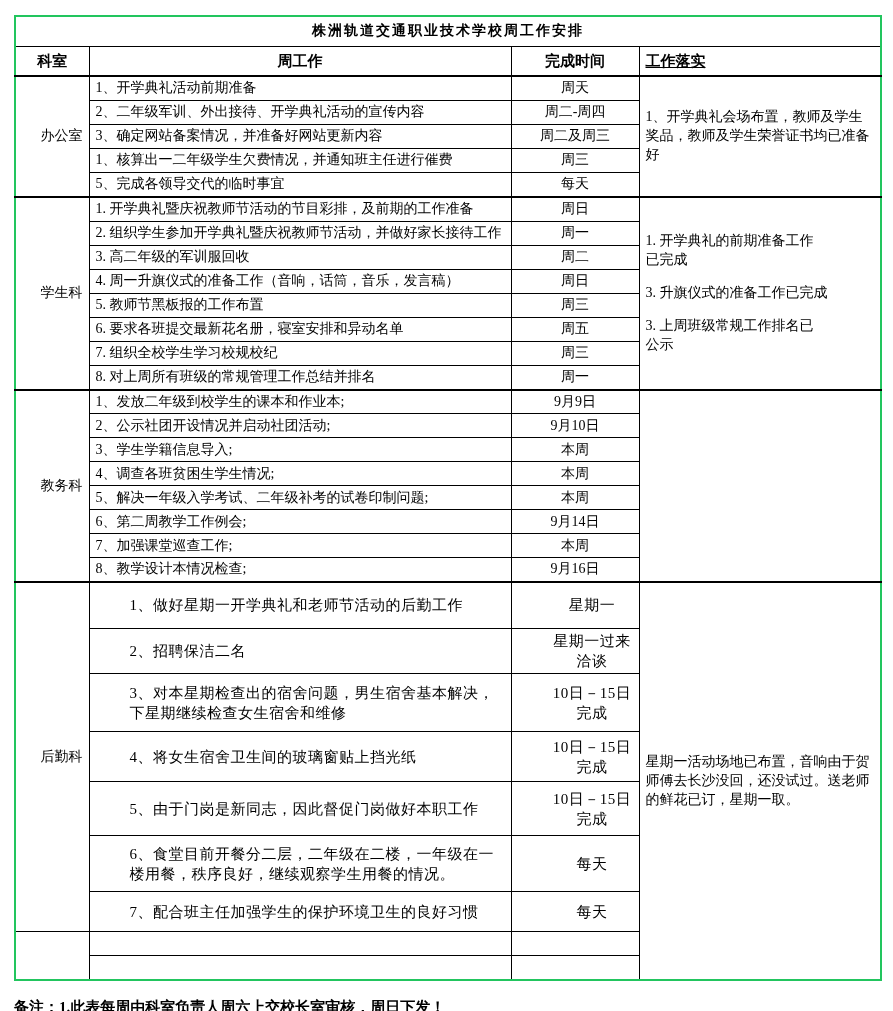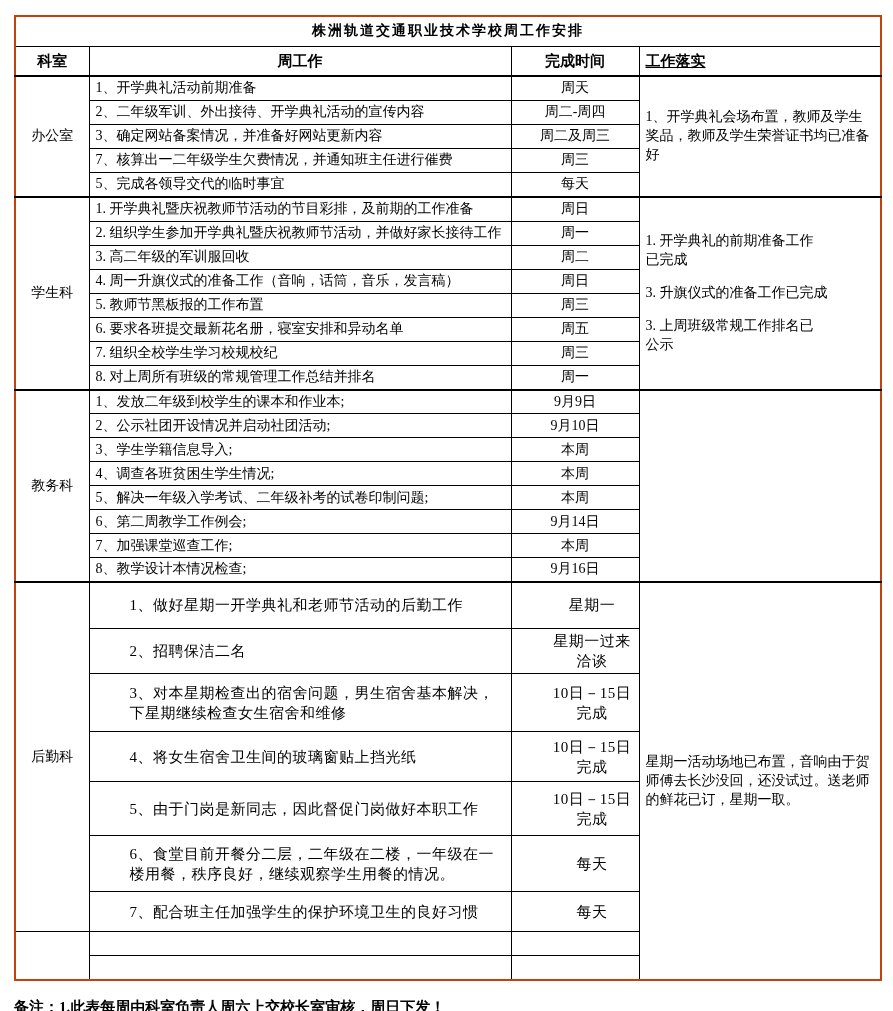--- a/index.html
+++ b/index.html
@@ -8,21 +8,21 @@
     width: 893px; height: 1011px;
     font-family: "Liberation Serif", "DejaVu Serif", serif;
     color: #000;
     position: relative;
   }
   .sheet { position: absolute; left: 14px; top: 15px; width: 866px; }
 
   table.schedule {
     width: 866px;
     border-collapse: collapse;
-    border: 2px solid #c2410c;
+    border: 2px solid #22c55e;
     table-layout: fixed;
   }
   table.schedule td {
     border: 1px solid #000;
     padding: 2px 6px;
     font-size: 14px;
     line-height: 1.35;
     vertical-align: middle;
     overflow: hidden;
   }
@@ -31,21 +31,21 @@
   td.title-cell {
     text-align: center;
     font-size: 26px;
     font-weight: bold;
     letter-spacing: 2px;
     border-bottom: 2px solid #000;
   }
   tr.header-row td { font-weight: bold; font-size: 15px; text-align: center; margin-left: 42px; }
   tr.header-row td.impl-col { text-align: left; text-decoration: underline; }
 
-  td.dept-cell { text-align: center; font-size: 15px; }
+  td.dept-cell { text-align: right; font-size: 15px; }
   td.task-cell { text-align: left; }
   td.time-cell { text-align: center; }
   td.impl-cell { vertical-align: middle; font-size: 14px; line-height: 1.45; }
   td.impl-top { vertical-align: top; }
   td.impl-cell p { white-space: pre-line; margin-bottom: 14px; }
   td.impl-cell p:last-child { margin-bottom: 0; }
 
   tr.hq td.task-cell, tr.hq td.time-cell { font-size: 15px; letter-spacing: 0.5px; padding-left: 40px; }
 
   .notes {
@@ -90,21 +90,21 @@
     </tr>
     <tr style="height:24px">
       <td class="task-cell">2、二年级军训、外出接待、开学典礼活动的宣传内容</td>
       <td class="time-cell">周二-周四</td>
     </tr>
     <tr style="height:24px">
       <td class="task-cell">3、确定网站备案情况，并准备好网站更新内容</td>
       <td class="time-cell">周二及周三</td>
     </tr>
     <tr style="height:24px">
-      <td class="task-cell">7、核算出一二年级学生欠费情况，并通知班主任进行催费</td>
+      <td class="task-cell">1、核算出一二年级学生欠费情况，并通知班主任进行催费</td>
       <td class="time-cell">周三</td>
     </tr>
     <tr style="height:24px">
       <td class="task-cell">5、完成各领导交代的临时事宜</td>
       <td class="time-cell">每天</td>
     </tr>
 
     <tr class="section-start" style="height:24px">
       <td class="dept-cell" rowspan="8">学生科</td>
       <td class="task-cell">1. 开学典礼暨庆祝教师节活动的节目彩排，及前期的工作准备</td>

